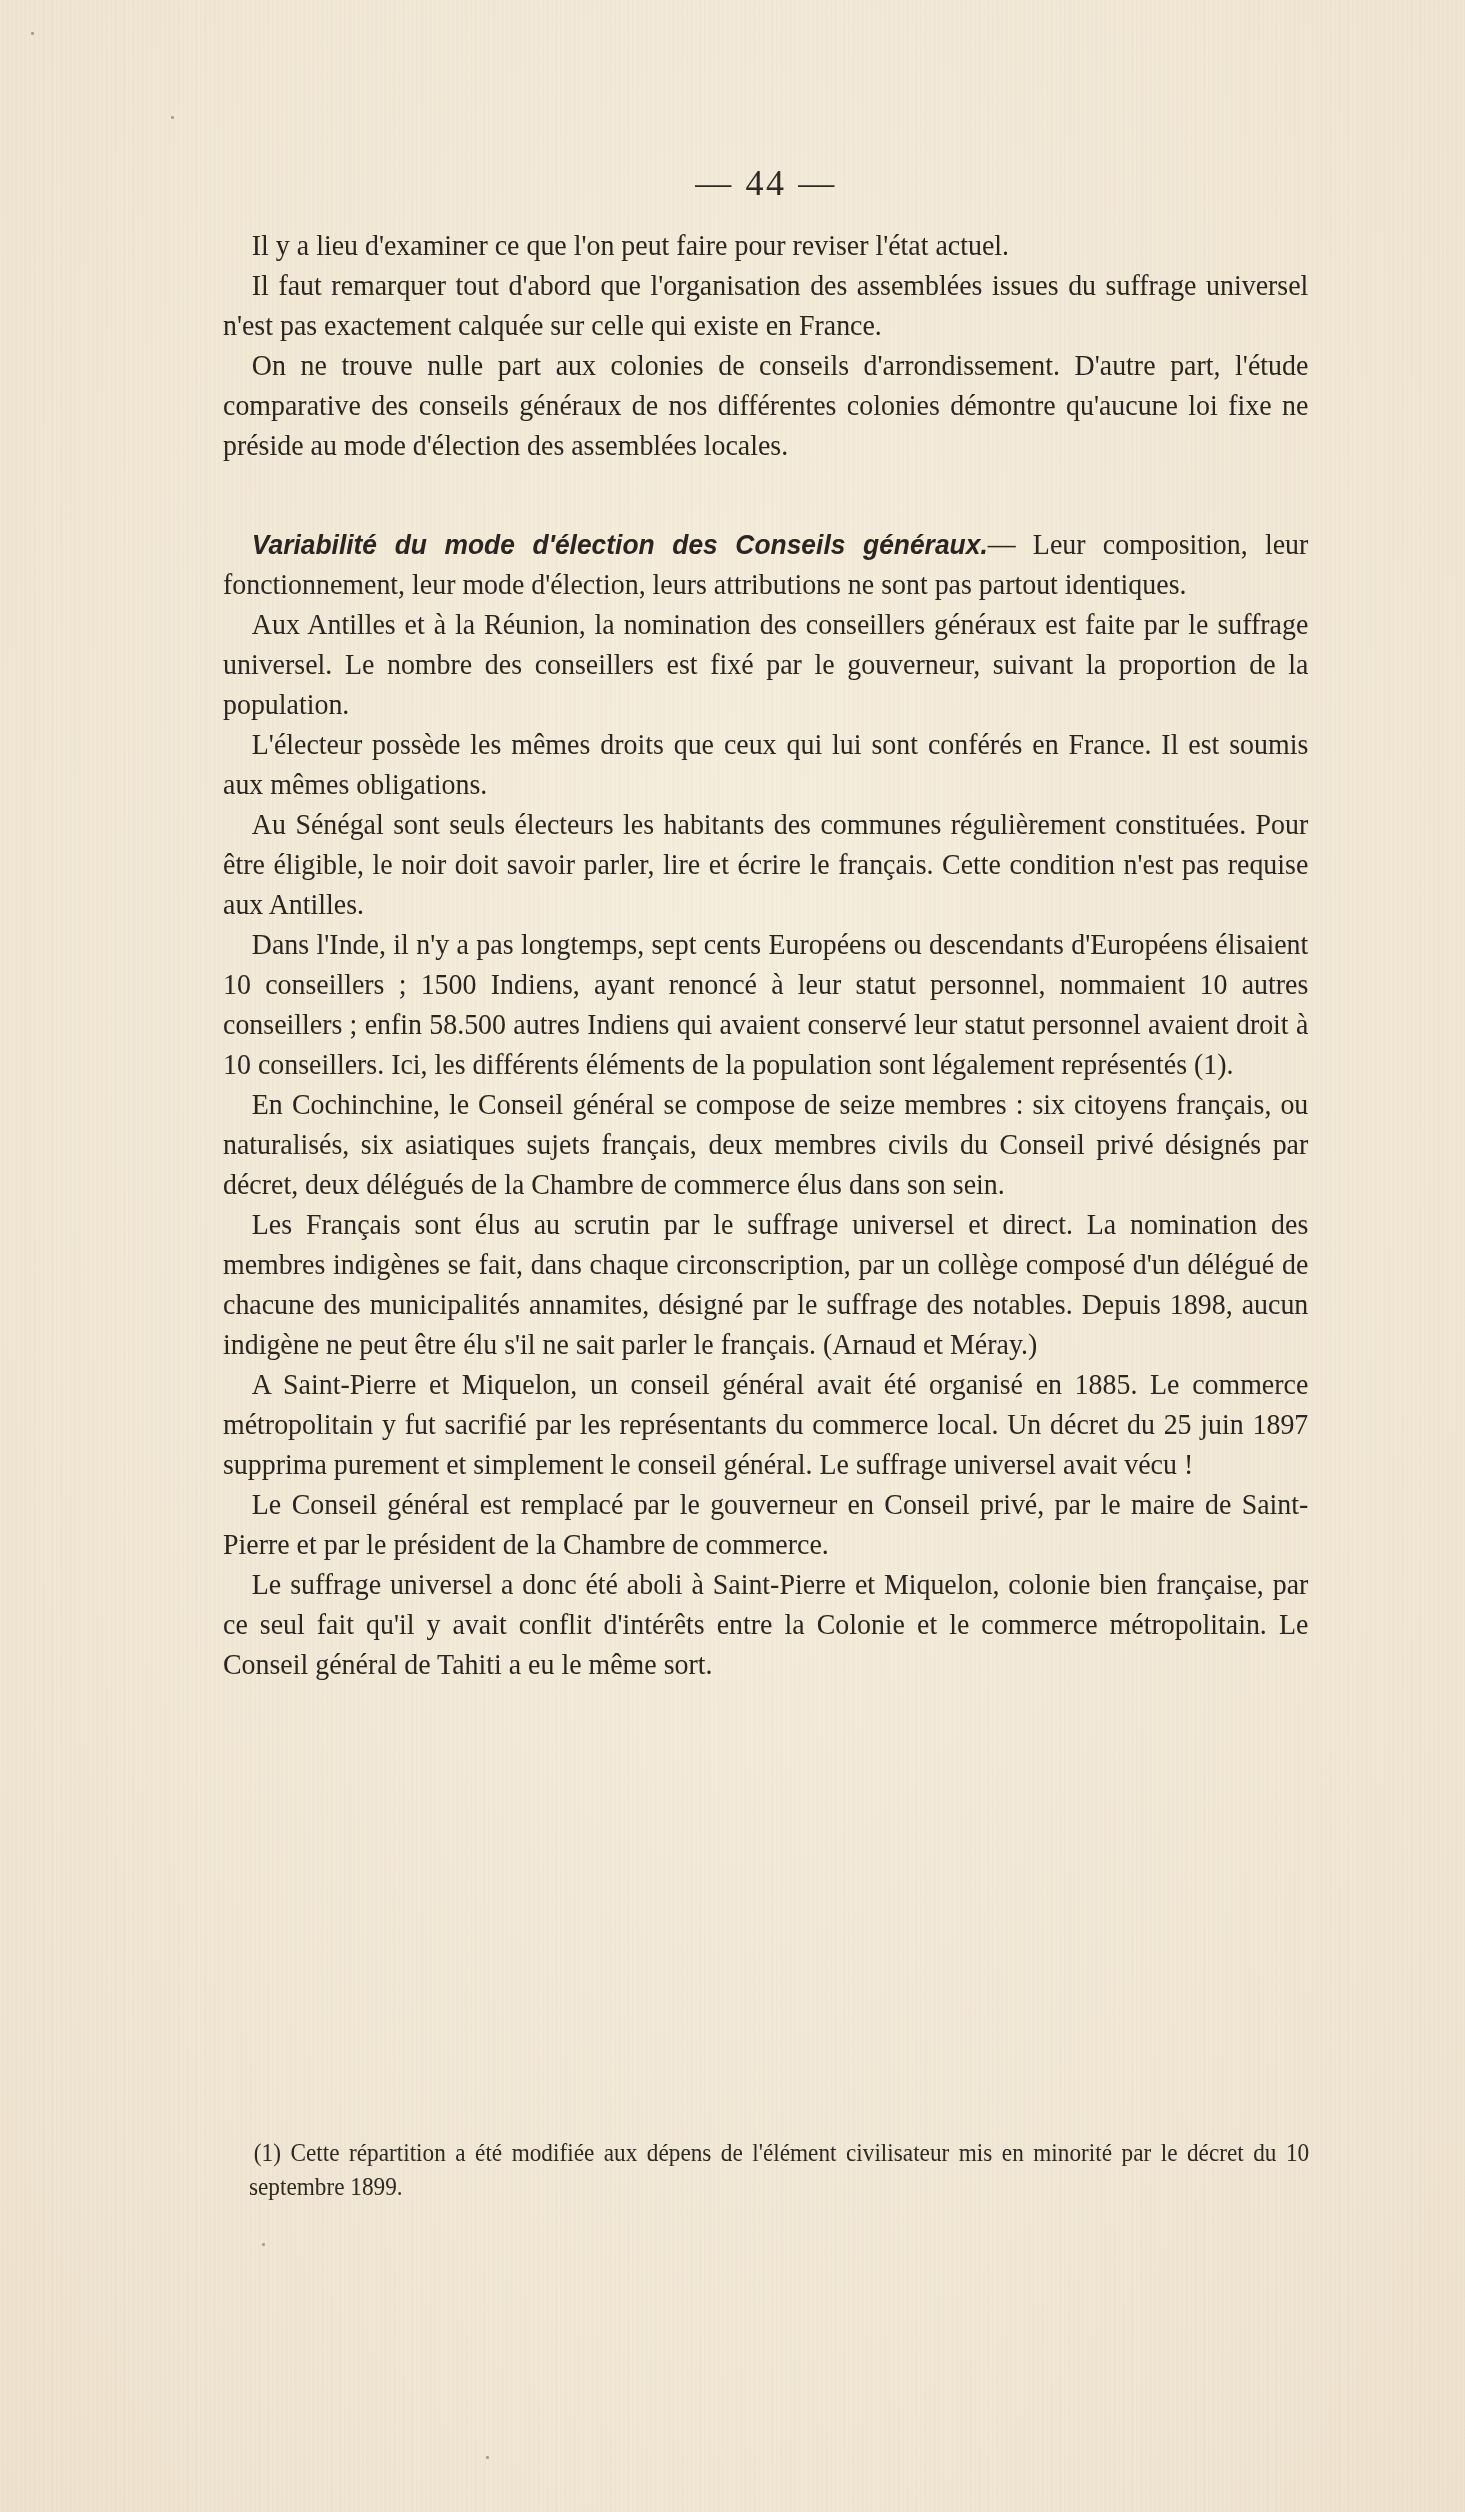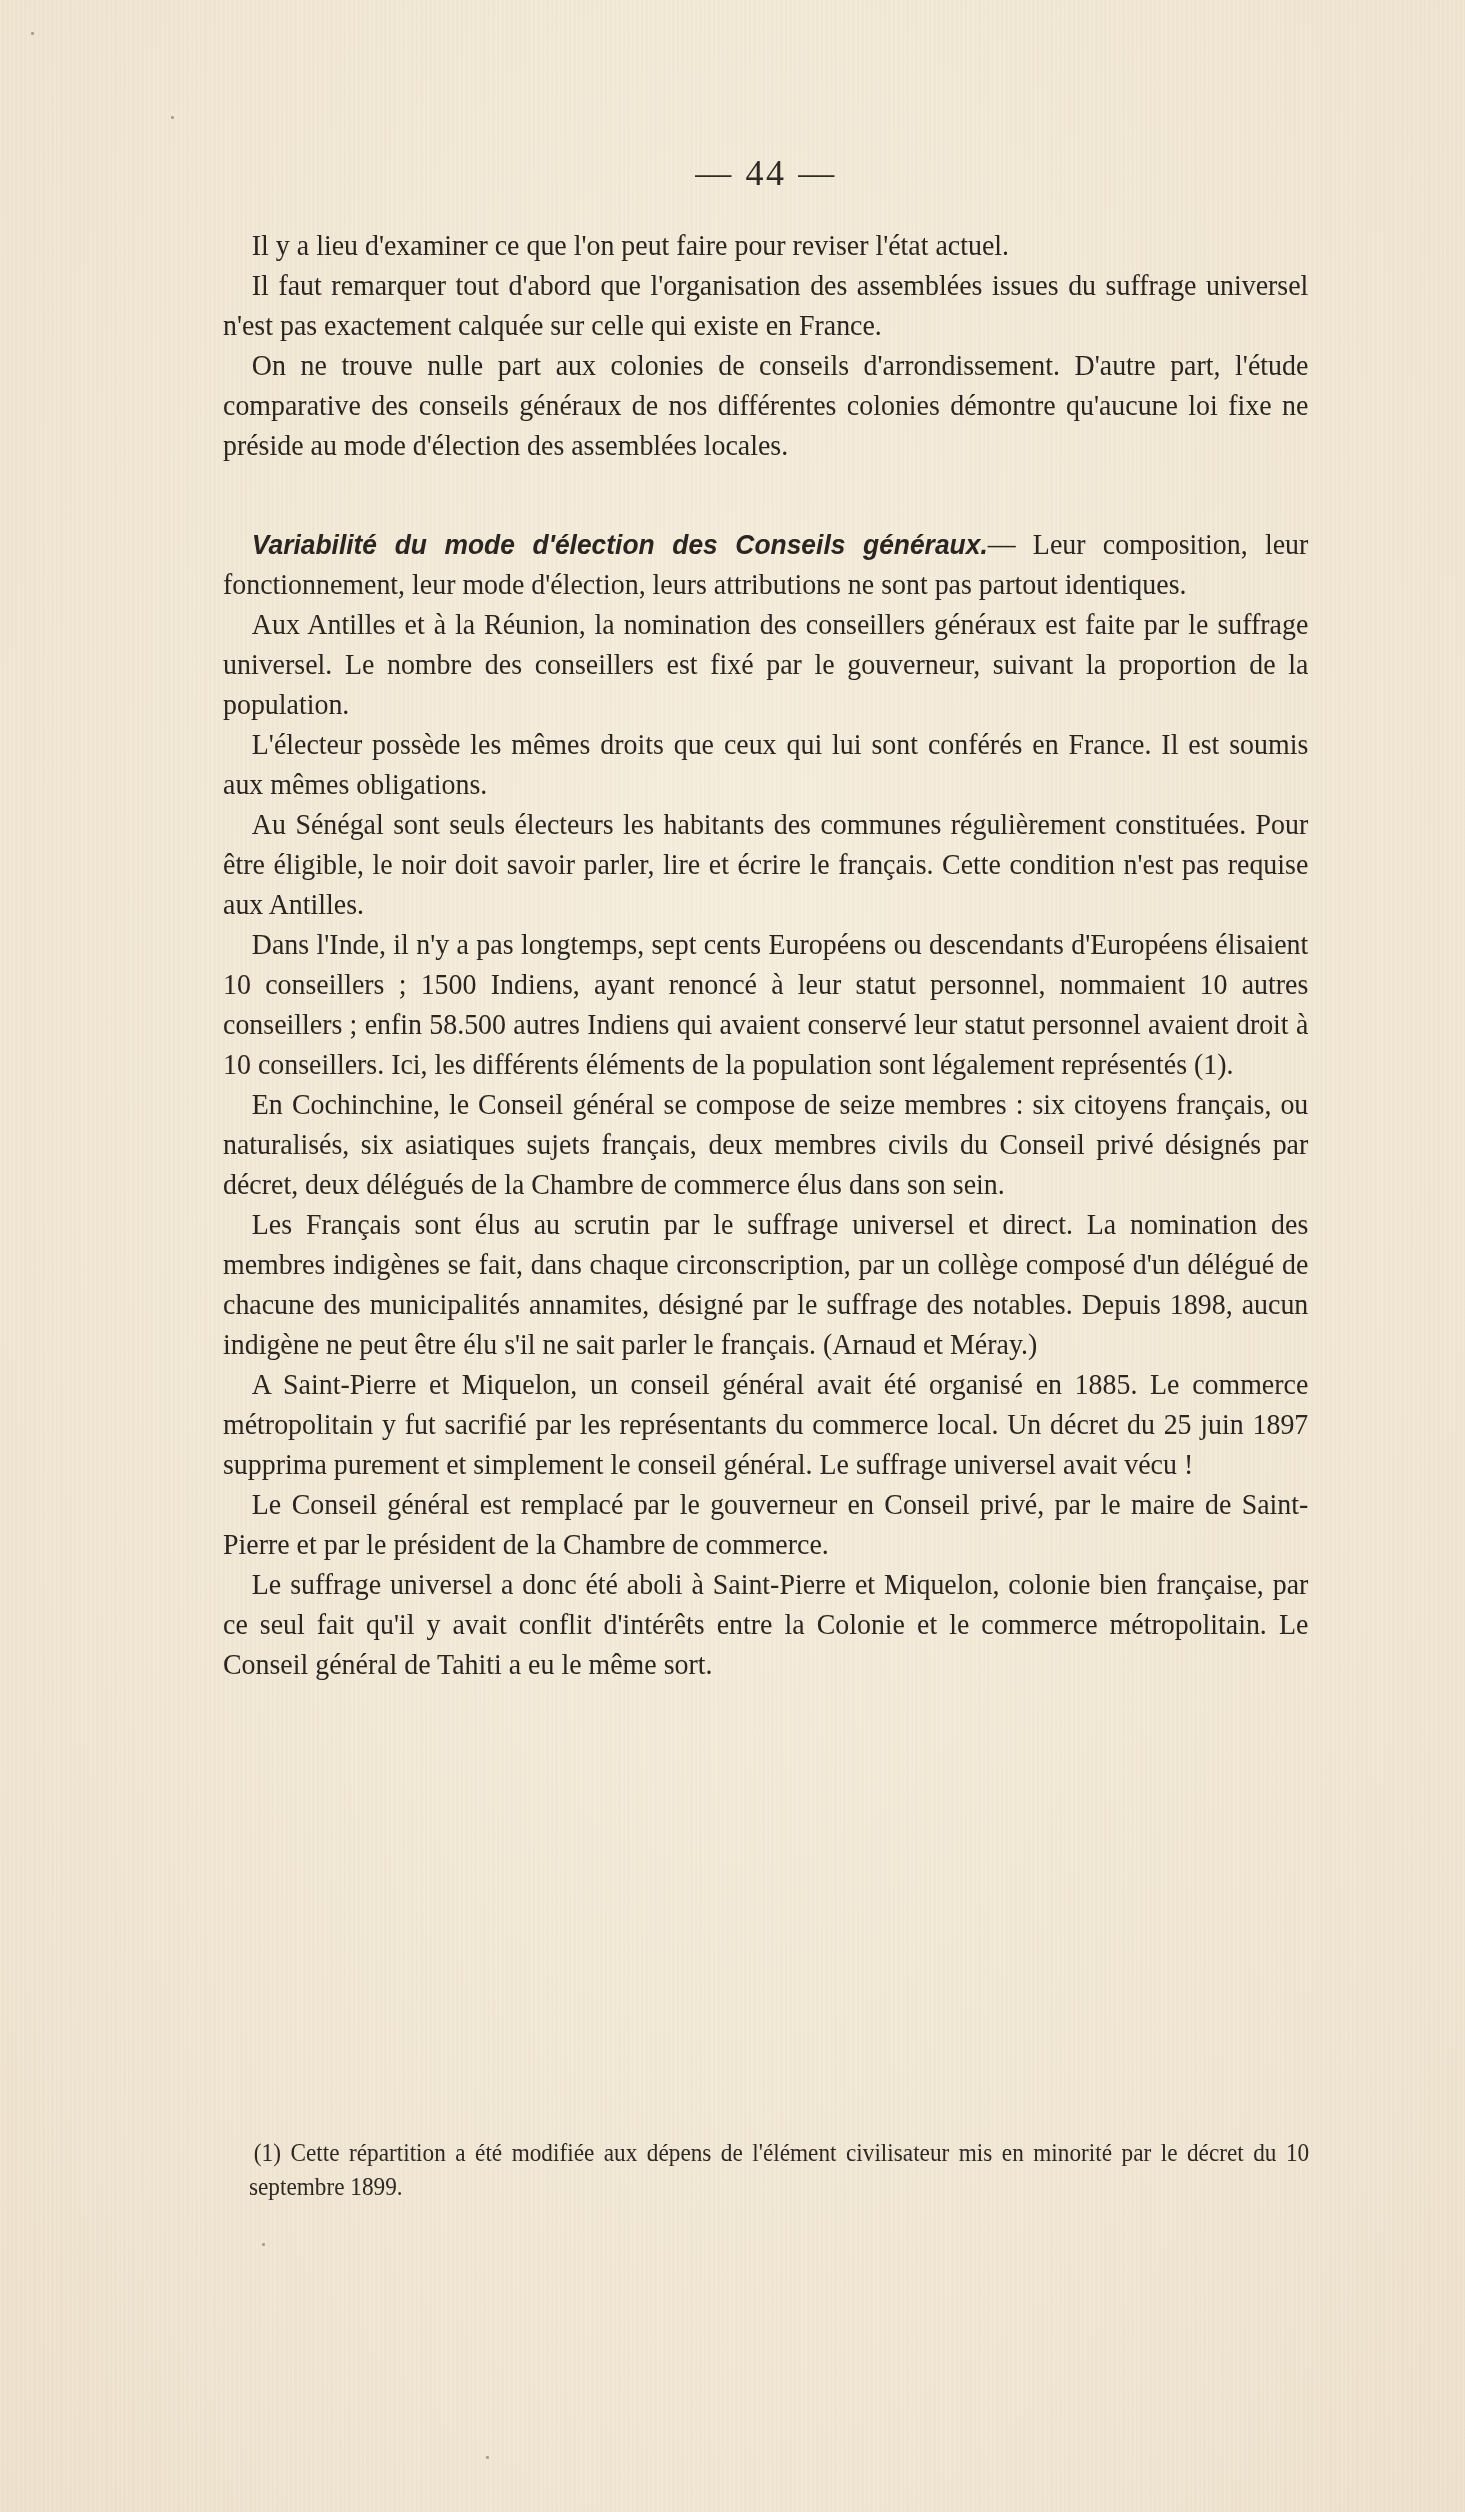--- a/index.html
+++ b/index.html
@@ -21,21 +21,21 @@
     .page {
       position: absolute;
       left: 223px;
       top: 0;
       width: 1086px;
     }
     .page-number {
       position: absolute;
       left: 0;
       width: 1086px;
-      top: 152px;
+      top: 162px;
       text-align: center;
       font-size: 36px;
       letter-spacing: 2.6px;
       color: #2e2a25;
     }
     .body-text {
       position: absolute;
       left: 0;
       top: 225px;
       width: 1086px;

